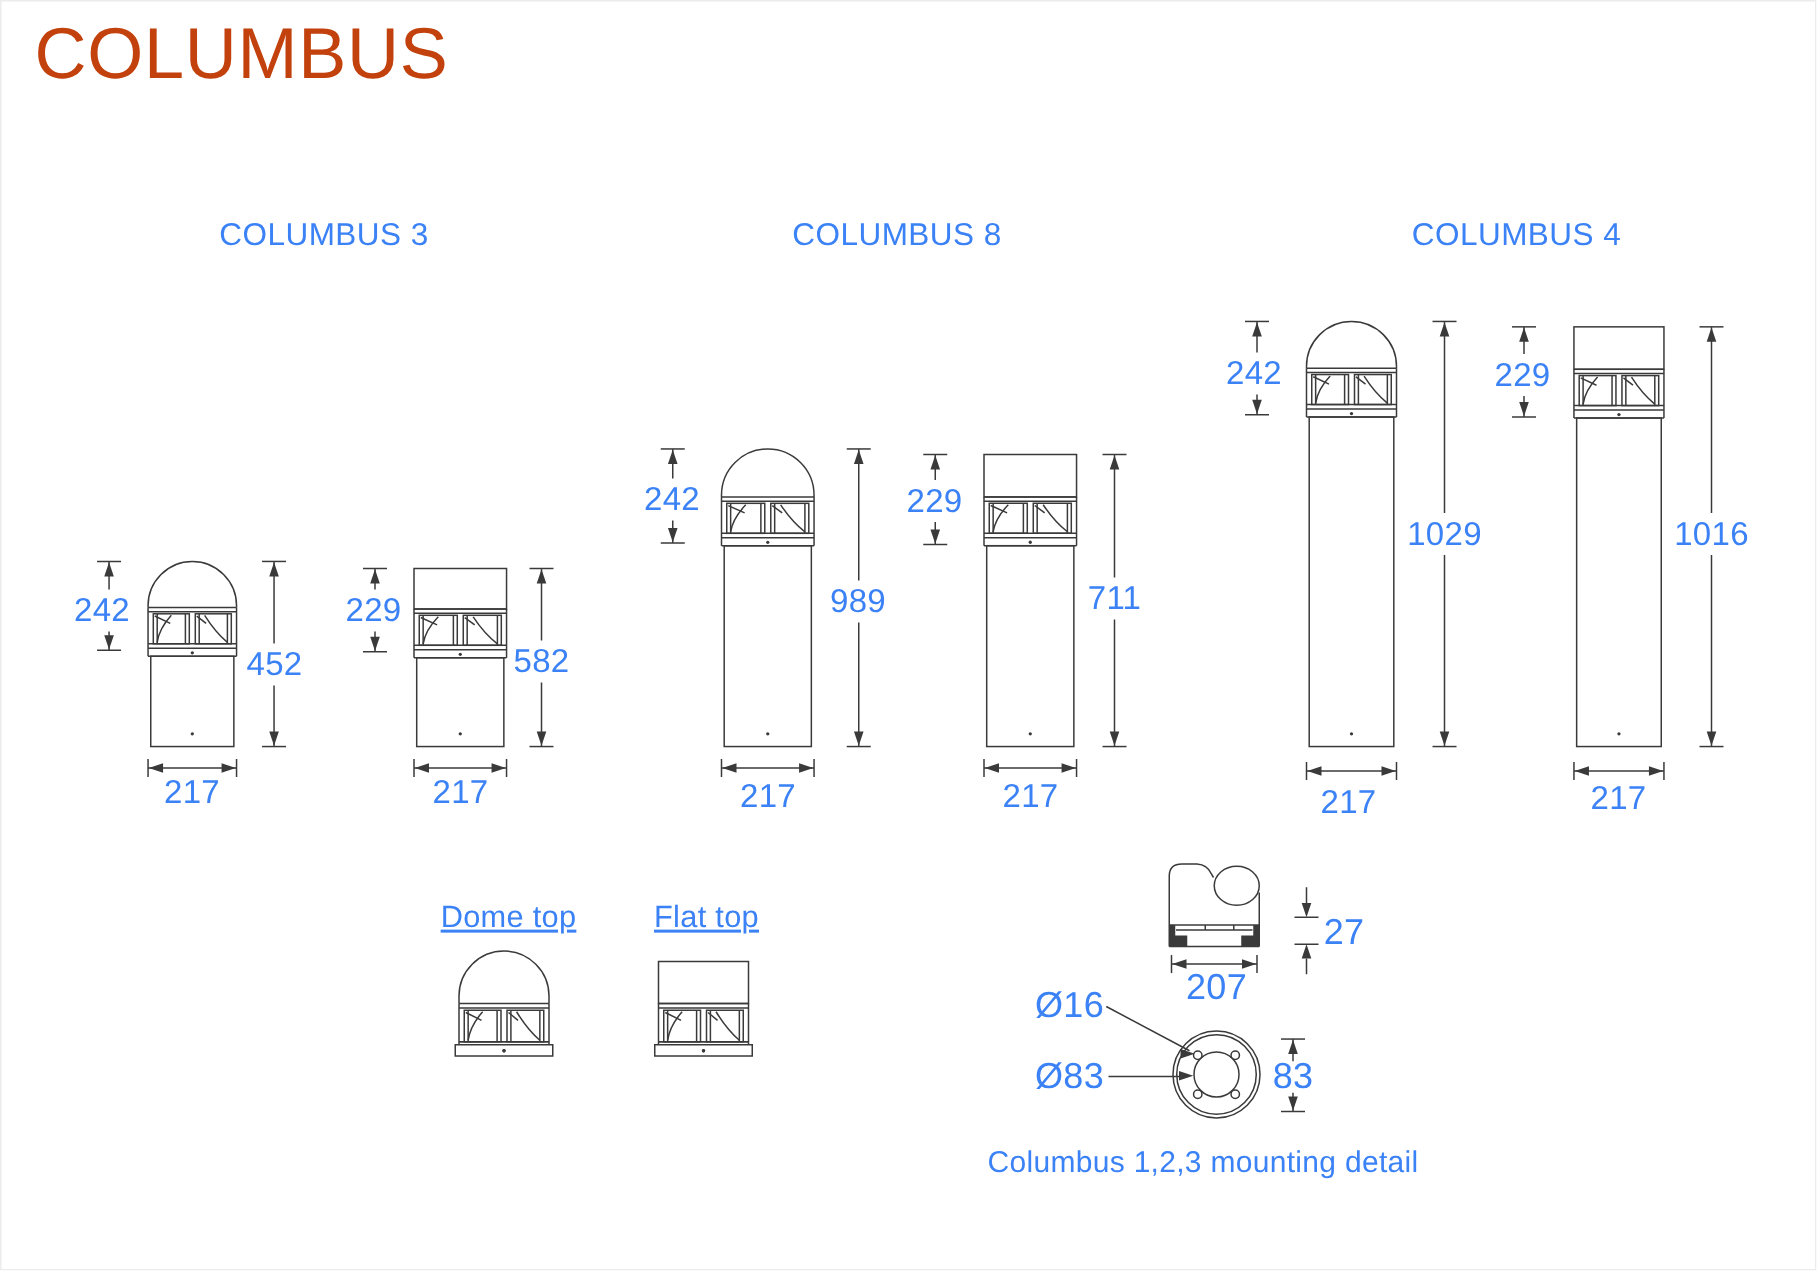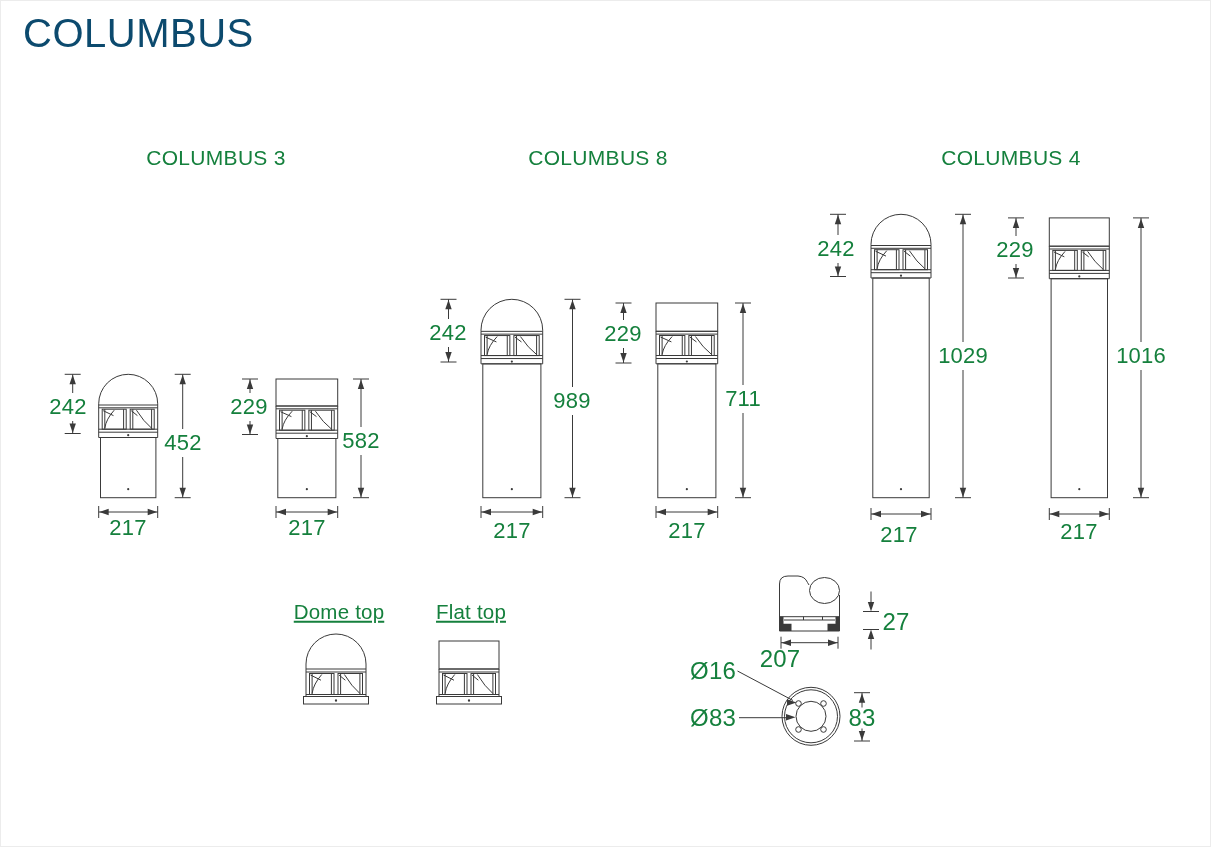--- a/index.html
+++ b/index.html
@@ -13,28 +13,28 @@
     font-family:"Liberation Sans","DejaVu Sans",sans-serif;
     color:#1a1a1a;
   }
   #draw{position:absolute;left:0;top:0;}
   .lbl{
     position:absolute;
     transform:translate(-50%,-50%);
     white-space:nowrap;
     font-size:22px;
     line-height:1;
-    color:#15803d;
+    color:#3b82f6;
     letter-spacing:0.2px;
   }
   .title{
     transform:none;
-    font-size:40px;
+    font-size:48px;
     letter-spacing:0.5px;
-    color:#0c4a6e;
+    color:#c2410c;
   }
   .heading{font-size:21px;letter-spacing:0.3px;}
   .detail-lbl{font-size:20.5px;text-decoration:underline;}
   .mount-lbl{font-size:24px;}
   .caption{font-size:20px;}
 </style>
 </head>
 <body>
 
 <div id="page">
@@ -396,17 +396,18 @@
   <div class="lbl" style="left:962px;top:355px">1029</div>
   <div class="lbl" style="left:898px;top:534px">217</div>
   <div class="lbl" style="left:1014px;top:249px">229</div>
   <div class="lbl" style="left:1140px;top:355px">1016</div>
   <div class="lbl" style="left:1078px;top:531px">217</div>
 
   <div class="lbl detail-lbl" style="left:338px;top:611px">Dome top</div>
   <div class="lbl detail-lbl" style="left:470px;top:611px">Flat top</div>
 
   <div class="lbl mount-lbl" style="left:895px;top:621px">27</div>
-  <div class="lbl mount-lbl" style="left:779px;top:658px">207</div>
+  <div class="lbl mount-lbl" style="left:810px;top:658px">207</div>
   <div class="lbl mount-lbl" style="left:712px;top:670px">Ø16</div>
   <div class="lbl mount-lbl" style="left:712px;top:717px">Ø83</div>
   <div class="lbl mount-lbl" style="left:861px;top:717px">83</div>
+  <div class="lbl caption" style="left:801px;top:774px">Columbus 1,2,3 mounting detail</div>
 </div>
 
 </body></html>

